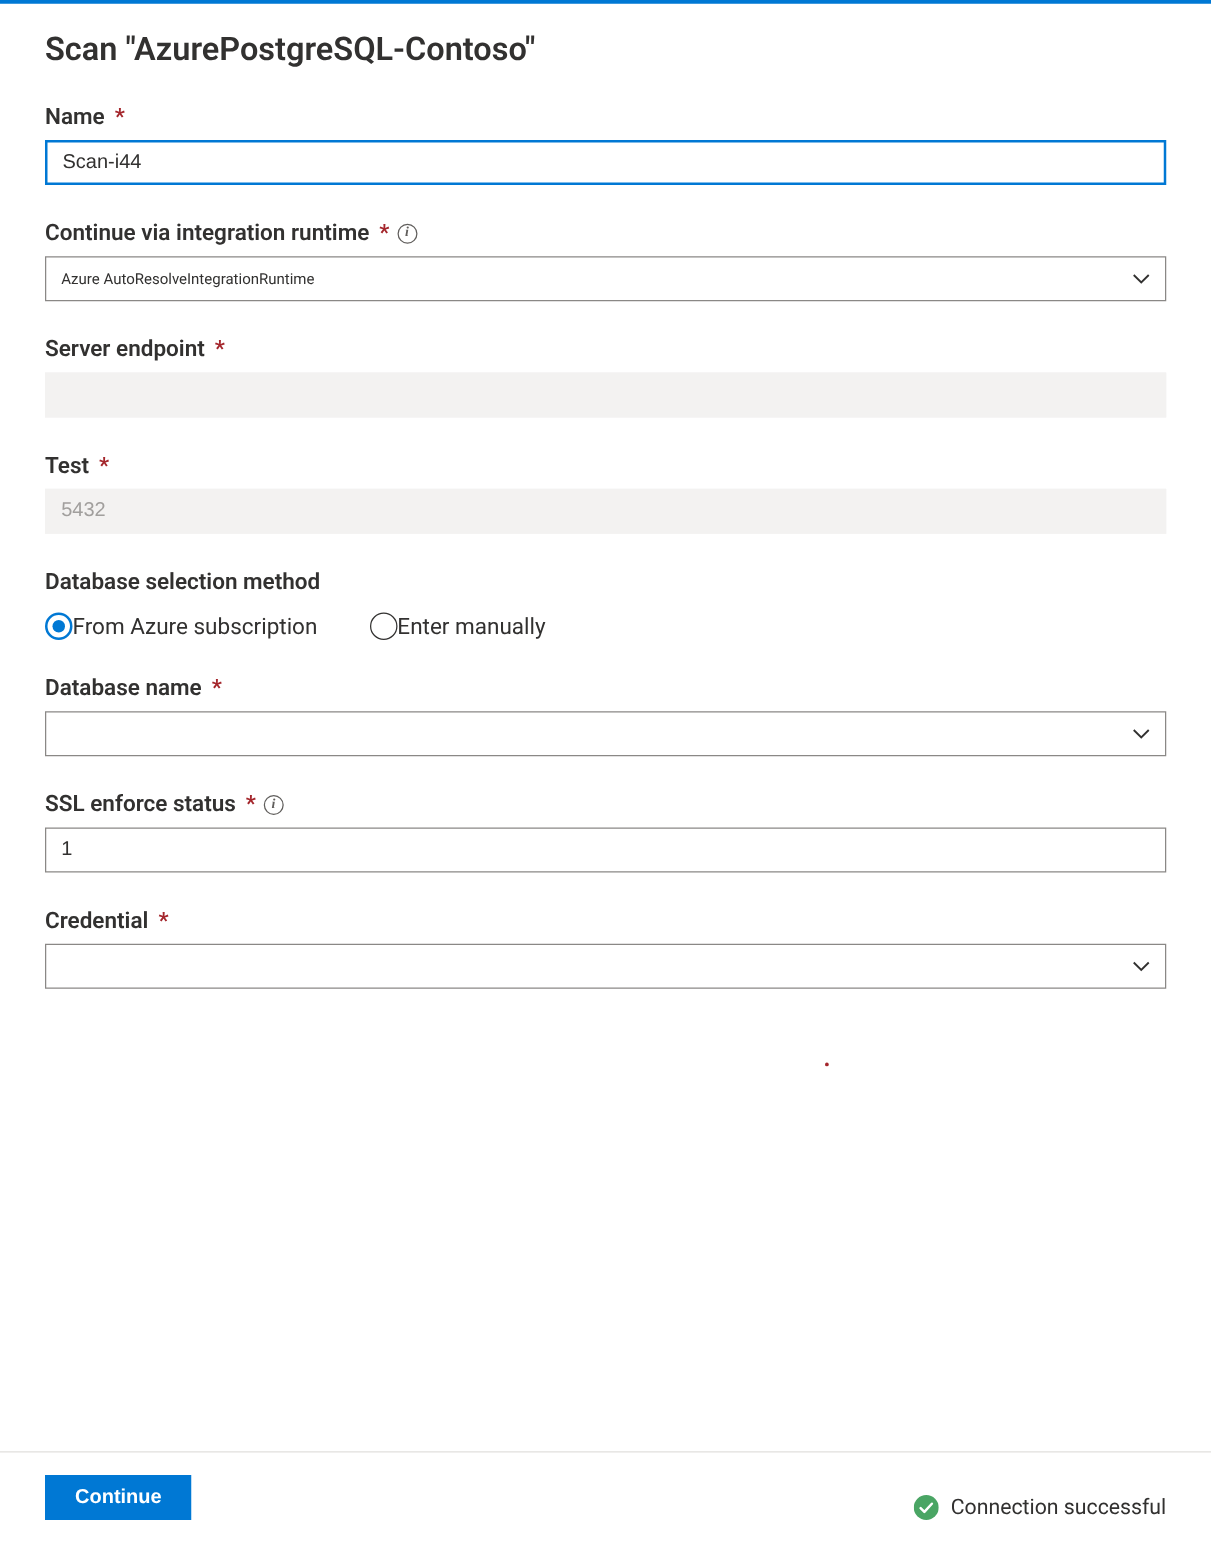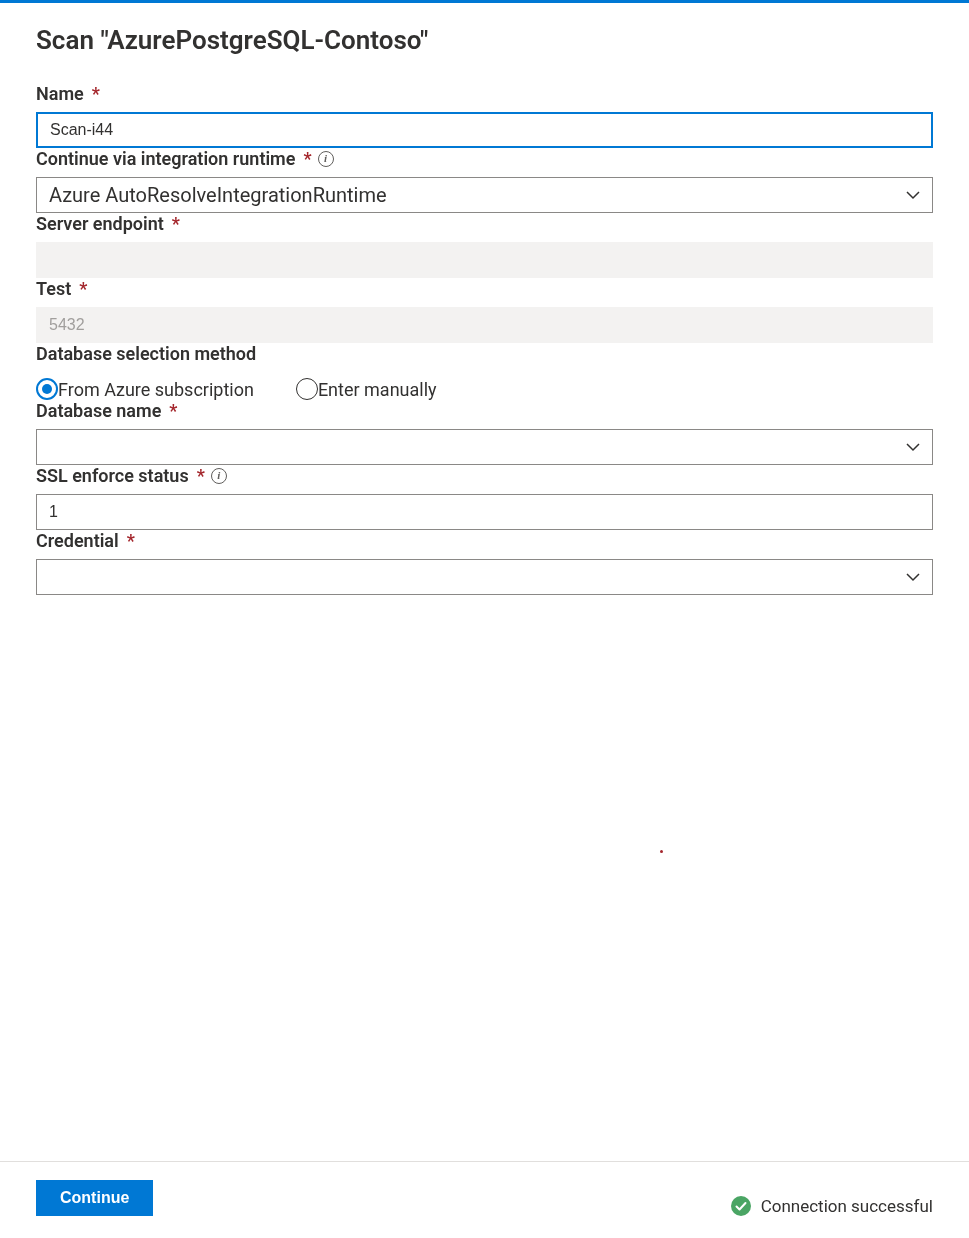--- a/index.html
+++ b/index.html
@@ -28,21 +28,21 @@
     flex: 1 1 auto;
     overflow: hidden;
   }
   h1.page-title {
     font-size: 26px;
     font-weight: 600;
     margin: 0 0 28px 0;
     color: #323130;
     letter-spacing: 0;
   }
-  .field-group { }
+  .field-group { margin-bottom: 28px; }
   .field-label {
     font-size: 18px;
     font-weight: 600;
     color: #323130;
     margin-bottom: 8px;
     display: flex;
     align-items: center;
     gap: 6px;
   }
   .req {
@@ -94,21 +94,21 @@
   }
   .dropdown-box {
     width: 100%;
     height: 36px;
     border: 1px solid #8a8886;
     background: #fff;
     display: flex;
     align-items: center;
     justify-content: space-between;
     padding: 0 12px;
-    font-size: 20px;
+    font-size: 12px;
     cursor: pointer;
   }
   .dropdown-value.blurred {
     color: transparent;
     text-shadow: 0 0 8px rgba(100,100,100,0.5);
   }
   .chevron-down {
     width: 14px; height: 14px;
     flex: 0 0 auto;
   }

